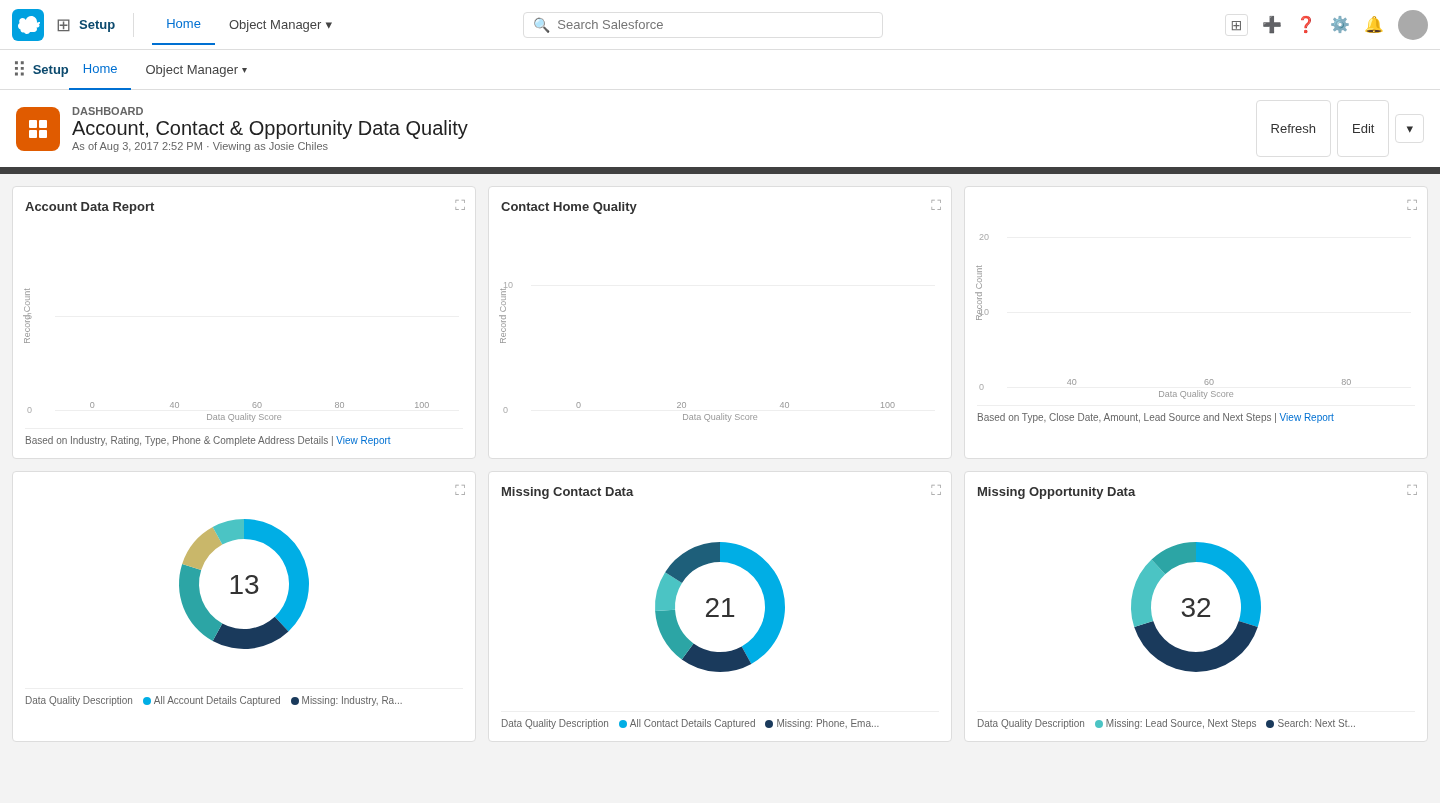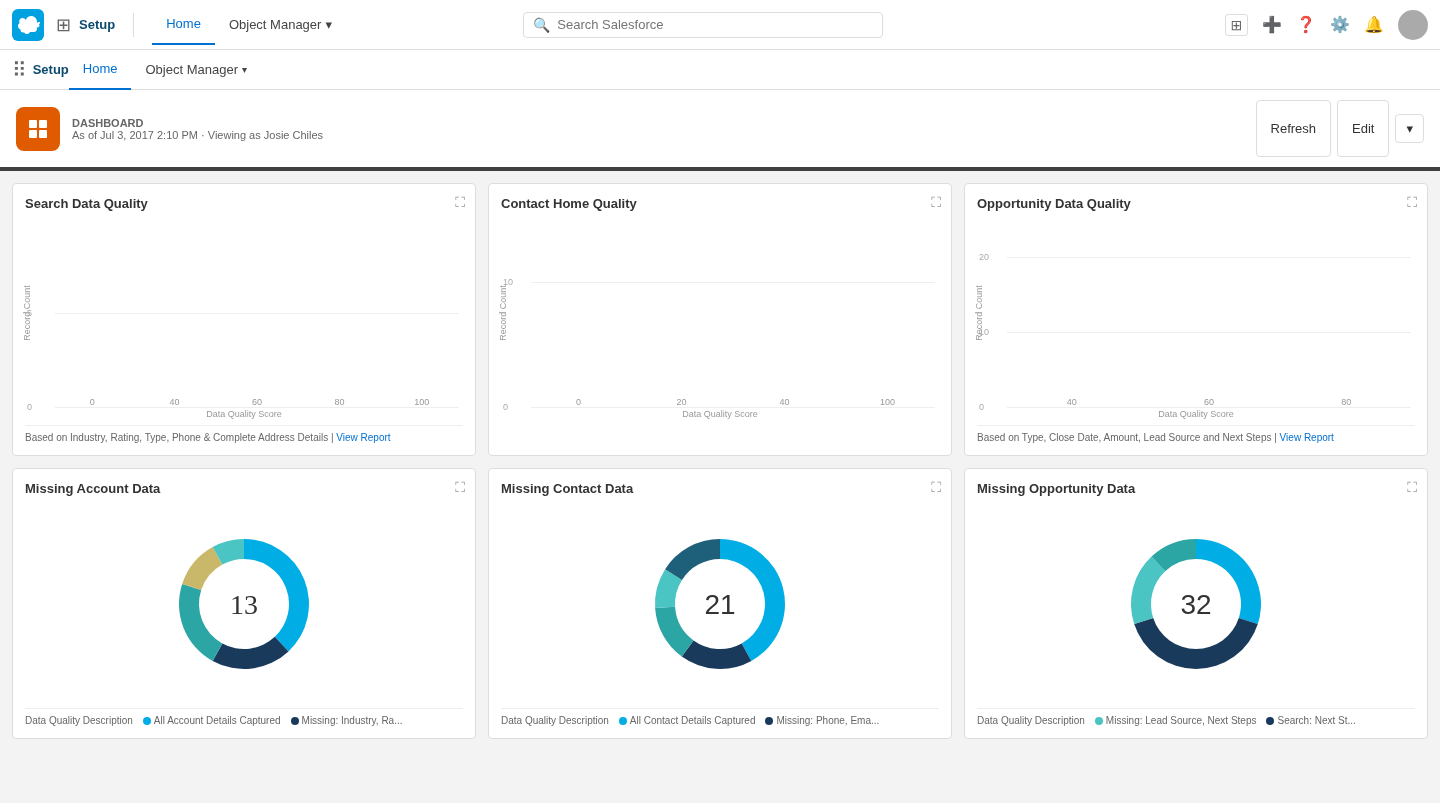--- a/index.html
+++ b/index.html
@@ -65,21 +65,21 @@
       color: #0070d2;
       border-bottom: 2px solid #0070d2;
     }
     .nav-tab-dropdown {
       display: flex; align-items: center; gap: 4px; cursor: pointer; color: #444; font-size: 13px; padding: 0 14px;
     }
 
     
     .page-header {
       background: white;
-      border-bottom: 4px solid #404040;
+      border-bottom: 7px solid #404040;
       padding: 10px 16px;
       display: flex;
       align-items: center;
       gap: 12px;
     }
     .page-header-icon {
       width: 44px; height: 44px;
       background: #e05b00;
       border-radius: 8px;
       display: flex; align-items: center; justify-content: center;
@@ -259,32 +259,33 @@
   <div class="page-header-icon">
     <svg width="24" height="24" viewBox="0 0 24 24" fill="white">
       <rect x="3" y="3" width="8" height="8" rx="1"></rect>
       <rect x="13" y="3" width="8" height="8" rx="1"></rect>
       <rect x="3" y="13" width="8" height="8" rx="1"></rect>
       <rect x="13" y="13" width="8" height="8" rx="1"></rect>
     </svg>
   </div>
   <div class="page-header-text">
     <div class="page-header-label">DASHBOARD</div>
-    <div class="page-header-subtitle">As of Jul 3, 2017 2:10 PM · Viewing as Josie Chiles</div>
+    <div class="page-header-title">Account, Contact &amp; Opportunity Data Quality</div>
+    <div class="page-header-subtitle">As of Aug 3, 2017 2:52 PM · Viewing as Josie Chiles</div>
   </div>
   <div class="page-header-actions">
     <button class="btn">Refresh</button>
     <button class="btn">Edit</button>
     <button class="btn btn-icon">▾</button>
   </div>
 </div>
 
 <div class="dashboard" id="dashboard-grid">
 <div class="card">
-      <div class="card-title">Search Data Quality</div>
+      <div class="card-title">Account Data Report</div>
       <div class="card-expand">⛶</div>
       <div class="bar-chart-container">
         <div class="bar-chart-inner" style="position: relative;">
           <div class="y-axis-label">Record Count</div>
           <div class="bars-area" style="position: relative;">
             <div class="grid-lines">
               <div class="grid-line" style="top: 50%;"></div>
               <span class="grid-line-label" style="top: 50%;">5</span>
               <div class="grid-line" style="top: 100%;"></div>
               <span class="grid-line-label" style="top: 100%;">0</span>
@@ -343,21 +344,20 @@
             <div class="bar-group">
               <div class="bar" style="height: 88%;"></div>
               <div class="bar-label">100</div>
             </div>
           </div>
         </div>
         <div class="x-axis-label">Data Quality Score</div>
       </div>
     </div>
     <div class="card">
-      <div class="card-title">Opportunity Data Quality</div>
       <div class="card-expand">⛶</div>
       <div class="bar-chart-container">
         <div class="bar-chart-inner" style="position: relative;">
           <div class="y-axis-label">Record Count</div>
           <div class="bars-area" style="position: relative;">
             <div class="grid-lines">
               <div class="grid-line" style="top: 20%;"></div>
               <span class="grid-line-label" style="top: 20%;">20</span>
               <div class="grid-line" style="top: 60%;"></div>
               <span class="grid-line-label" style="top: 60%;">10</span>
@@ -376,23 +376,22 @@
               <div class="bar" style="height: 90%;"></div>
               <div class="bar-label">80</div>
             </div>
           </div>
         </div>
         <div class="x-axis-label">Data Quality Score</div>
       </div>
       <div class="card-footer">Based on Type, Close Date, Amount, Lead Source and Next Steps | <a href="#">View Report</a></div>
     </div>
     <div class="card">
-      <div class="card-title">Missing Account Data</div>
-      <div class="card-expand">⛶</div>
-      <div style="display: flex; justify-content: center; align-items: center; height: 200px; font-family: Liberation Serif, serif;">
+      <div class="card-expand">⛶</div>
+      <div style="display: flex; justify-content: center; align-items: center; height: 200px;">
         <svg width="170" height="170" viewBox="0 0 170 170">
           <path d="M 85 20 A 65 65 0 0 1 129.49556188536476 132.38296078239173 L 115.804619766791 117.80358823396351 A 45 45 0 0 0 85 40 Z" fill="#00aee5"></path>
           <path d="M 129.49556188536476 132.38296078239173 A 65 65 0 0 1 53.68601118338852 141.95993420285114 L 63.32108466542282 124.43380060197387 A 45 45 0 0 0 115.804619766791 117.80358823396351 Z" fill="#1a3a5c"></path>
           <path d="M 53.68601118338852 141.95993420285114 A 65 65 0 0 1 23.181326440815013 64.91389536562843 L 42.202456766718086 71.09423525312738 A 45 45 0 0 0 63.32108466542282 124.43380060197387 Z" fill="#2ca5a5"></path>
           <path d="M 23.181326440815013 64.91389536562843 A 65 65 0 0 1 53.68601118338851 28.04006579714887 L 63.321084665422816 45.566199398026136 A 45 45 0 0 0 42.202456766718086 71.09423525312738 Z" fill="#c9b76a"></path>
           <path d="M 53.68601118338851 28.04006579714887 A 65 65 0 0 1 84.99999999999999 20 L 84.99999999999999 40 A 45 45 0 0 0 63.321084665422816 45.566199398026136 Z" fill="#4bc4c4"></path>
           <text x="85" y="95" text-anchor="middle" font-size="28" font-weight="300" fill="#333">13</text>
         </svg>
       </div>
       <div style="font-size: 10px; color: rgb(102, 102, 102); border-top: 1px solid rgb(238, 238, 238); padding-top: 6px; margin-top: 4px;">

